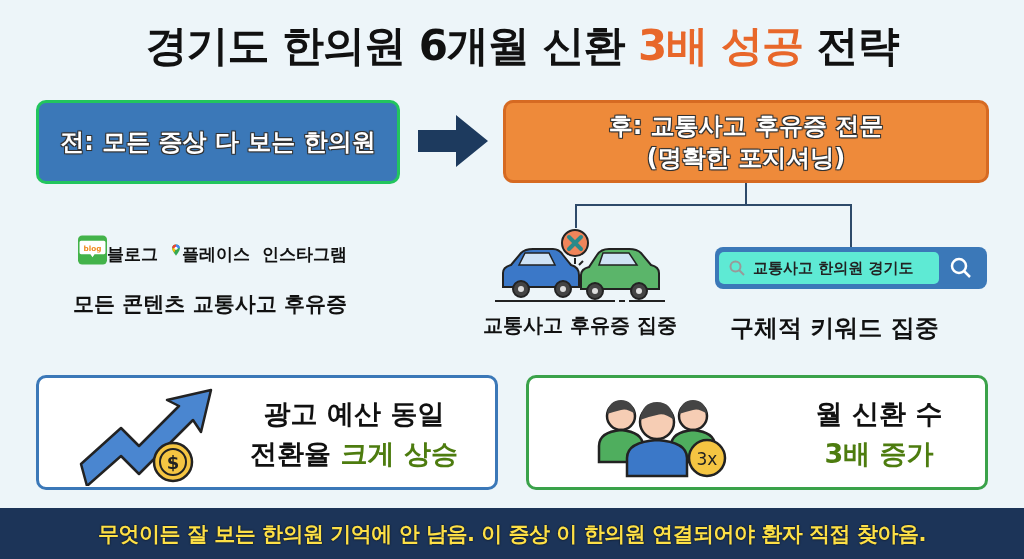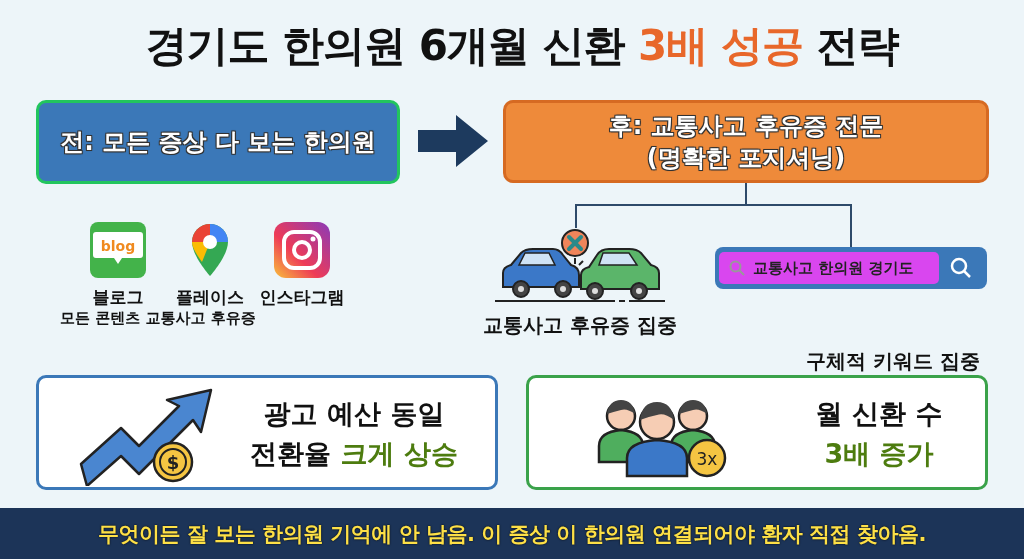--- a/index.html
+++ b/index.html
@@ -33,49 +33,49 @@
   .arrow {
     position: absolute; left: 418px; top: 115px; width: 70px; height: 52px;
   }
 
   .connector { position: absolute; background: #2e4a6a; }
 
   .channels {
     position: absolute; left: 60px; top: 222px; width: 300px;
   }
   .channel-row { display: flex; justify-content: space-between; padding: 0 18px 0 18px; }
-  .channel { width: 80px; display: flex; flex-direction: column; align-items: center; }
+  .channel { width: 80px; display: flex; flex-direction: row; align-items: center; }
   .channel-icon { width: 56px; height: 56px; }
   .channel-label { margin-top: 8px; font-size: 17px; font-weight: bold; white-space: nowrap; }
   .channels-caption {
-    margin-top: 0; font-size: 15px; font-weight: bold; white-space: nowrap;
+    margin-top: 12px; text-align: center; font-size: 21px; font-weight: bold; white-space: nowrap;
   }
 
   .crash {
     position: absolute; left: 495px; top: 225px; width: 170px; height: 80px;
   }
   .crash-caption {
     position: absolute; left: 470px; top: 312px; width: 220px; text-align: center;
     font-size: 20px; font-weight: bold; white-space: nowrap;
   }
 
   .searchbar {
     position: absolute; left: 715px; top: 247px; width: 272px; height: 42px;
     background: #3b78b8; border-radius: 8px; display: flex; align-items: center; padding: 4px;
   }
   .search-field {
-    flex: 1; height: 32px; background: #d946ef; border-radius: 5px;
+    flex: 1; height: 32px; background: #5eead4; border-radius: 5px;
     display: flex; align-items: center; padding-left: 10px; font-size: 15px; font-weight: bold; color: #222;
     white-space: nowrap;
   }
   .search-field svg { margin-right: 8px; }
   .search-btn { width: 44px; height: 34px; display: flex; align-items: center; justify-content: center; }
   .search-caption {
-    position: absolute; left: 730px; top: 312px; width: 250px; text-align: right;
-    font-size: 20px; font-weight: bold; white-space: nowrap; margin-top: 36px;
+    position: absolute; left: 730px; top: 312px; width: 250px; text-align: left;
+    font-size: 24px; font-weight: bold; white-space: nowrap;
   }
 
   .result-card {
     position: absolute; top: 375px; height: 115px; background: #fff; border-radius: 10px;
     display: flex; align-items: center;
   }
   .card-left { left: 36px; width: 462px; border: 3px solid #3b78b8; }
   .card-right { left: 526px; width: 462px; border: 3px solid #3aa24a; }
   .card-icon { position: absolute; }
   .card-text {

